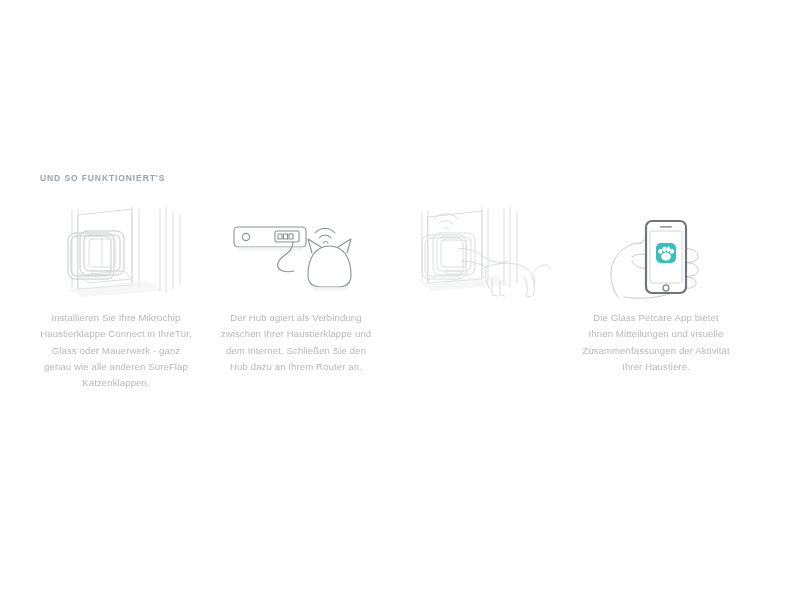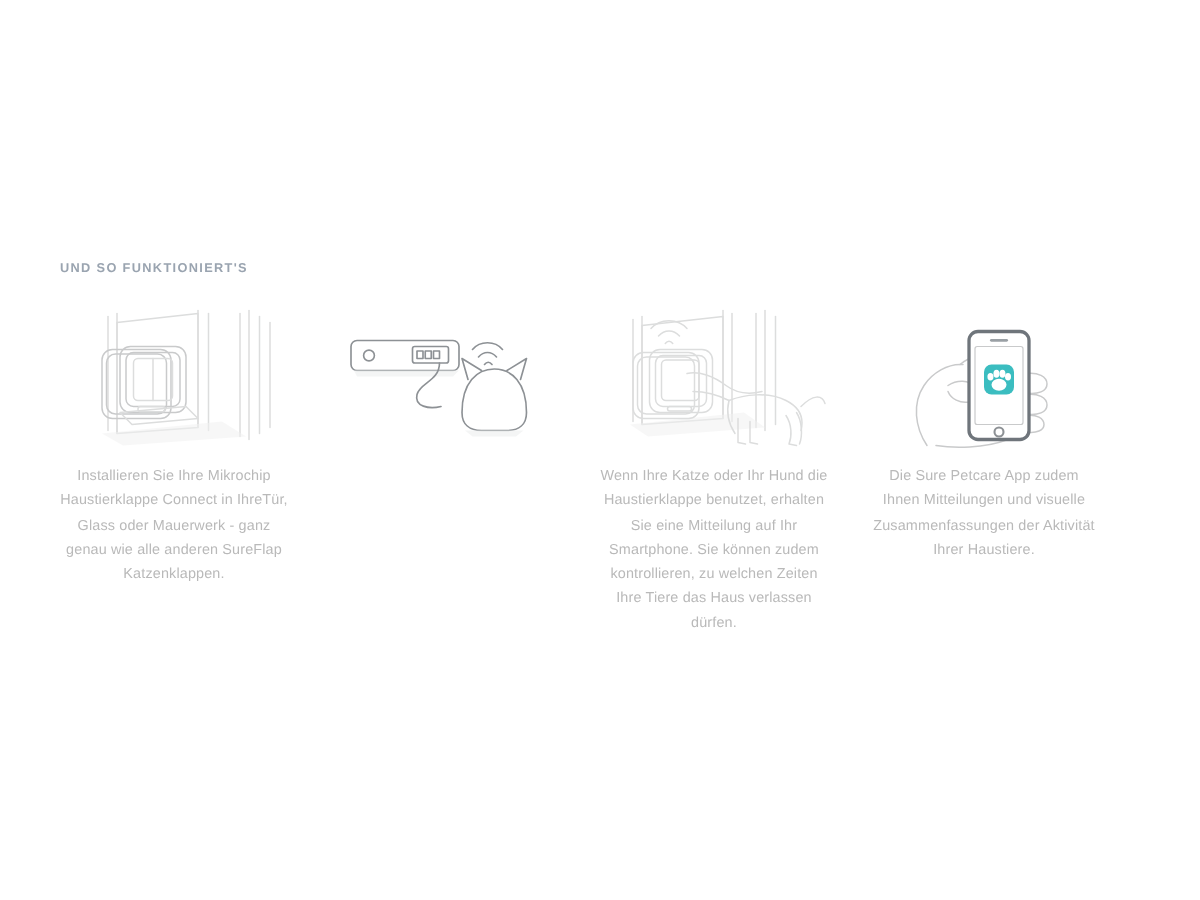--- a/index.html
+++ b/index.html
@@ -168,20 +168,21 @@
           <path class="ln-dark" d="M99 33 C102.5 29, 107.5 29, 111 33"></path>
           <path class="ln-dark" d="M103 38 C104.5 36, 106.5 36, 108 38"></path>
 
           <path class="ln-dark" d="M92 48 L88 34 L101 42"></path>
           <path class="ln-dark" d="M127 48 L131 34 L118 42"></path>
           <path class="ln-dark" d="M88 70 C88 50, 98 41, 109.5 41 C121 41, 131 50, 131 70 C131 78, 126 82, 118 82 L101 82 C93 82, 88 78, 88 70 Z" fill="#ffffff"></path>
 
           <path class="fl-shadow" d="M90 82 L129 82 L124 86 L95 86 Z" opacity="0.7"></path>
         </svg>
       </div>
+      <div class="step-caption">Der Hub agiert als Verbindung zwischen Ihrer Haustierklappe und dem Internet. Schließen Sie den Hub dazu an Ihrem Router an.</div>
     </div>
 
     <div class="step">
       <div class="step-figure">
         <svg viewBox="0 0 170 95" xmlns="http://www.w3.org/2000/svg">
 
           <path class="ln-soft" d="M22 8 L22 76"></path>
           <path class="ln-soft" d="M28 6 L28 78"></path>
           <path class="ln-soft" d="M82 2 L82 74"></path>
           <path class="ln-soft" d="M88 4 L88 76"></path>
@@ -212,21 +213,20 @@
 
           <path class="ln-soft" d="M92 74 L92 90 L97 91"></path>
           <path class="ln-soft" d="M100 76 L100 90 L105 91"></path>
 
           <path class="ln-soft" d="M124 72 C128 78, 128 86, 126 91 L131 92"></path>
           <path class="ln-soft" d="M131 70 C135 76, 135 86, 133 91"></path>
 
           <path class="ln-soft" d="M134 66 C142 58, 148 58, 150 64"></path>
         </svg>
       </div>
-      <div class="step-caption">Wenn Ihre Katze oder Ihr Hund die Haustierklappe benutzet, erhalten Sie eine Mitteilung auf Ihr Smartphone. Sie können zudem kontrollieren, zu welchen Zeiten Ihre Tiere das Haus verlassen dürfen.</div>
     </div>
 
     <div class="step">
       <div class="step-figure">
         <svg viewBox="0 0 170 95" xmlns="http://www.w3.org/2000/svg">
 
           <path class="ln" d="M38 92 C30 80, 28 64, 36 52 C42 43, 52 38, 60 38 L62 38" stroke="#cfd1d3"></path>
           <path class="ln" d="M60 38 C66 33, 74 31, 80 33" stroke="#cfd1d3"></path>
 
           <path class="ln" d="M52 52 C58 48, 66 48, 70 53 C73 57, 71 62, 66 63 C60 64, 54 61, 52 56" stroke="#cfd1d3" fill="#ffffff"></path>
@@ -248,17 +248,17 @@
           <rect x="76" y="38" width="20" height="20" rx="5" ry="5" fill="#3bbdc0"></rect>
 
           <ellipse cx="86" cy="51.5" rx="5" ry="4" fill="#ffffff"></ellipse>
 
           <ellipse cx="80.3" cy="46.2" rx="2" ry="2.5" fill="#ffffff"></ellipse>
           <ellipse cx="84.3" cy="44.2" rx="2" ry="2.7" fill="#ffffff"></ellipse>
           <ellipse cx="88.3" cy="44.2" rx="2" ry="2.7" fill="#ffffff"></ellipse>
           <ellipse cx="92.0" cy="46.2" rx="2" ry="2.5" fill="#ffffff"></ellipse>
         </svg>
       </div>
-      <div class="step-caption">Die Sure Petcare App zudem Ihnen Mitteilungen und visuelle Zusammenfassungen der Aktivität Ihrer Haustiere.</div>
+      <div class="step-caption">Die Glass Petcare App bietet Ihnen Mitteilungen und visuelle Zusammenfassungen der Aktivität Ihrer Haustiere.</div>
     </div>
 
   </div>
 </div>
 
 </body></html>

